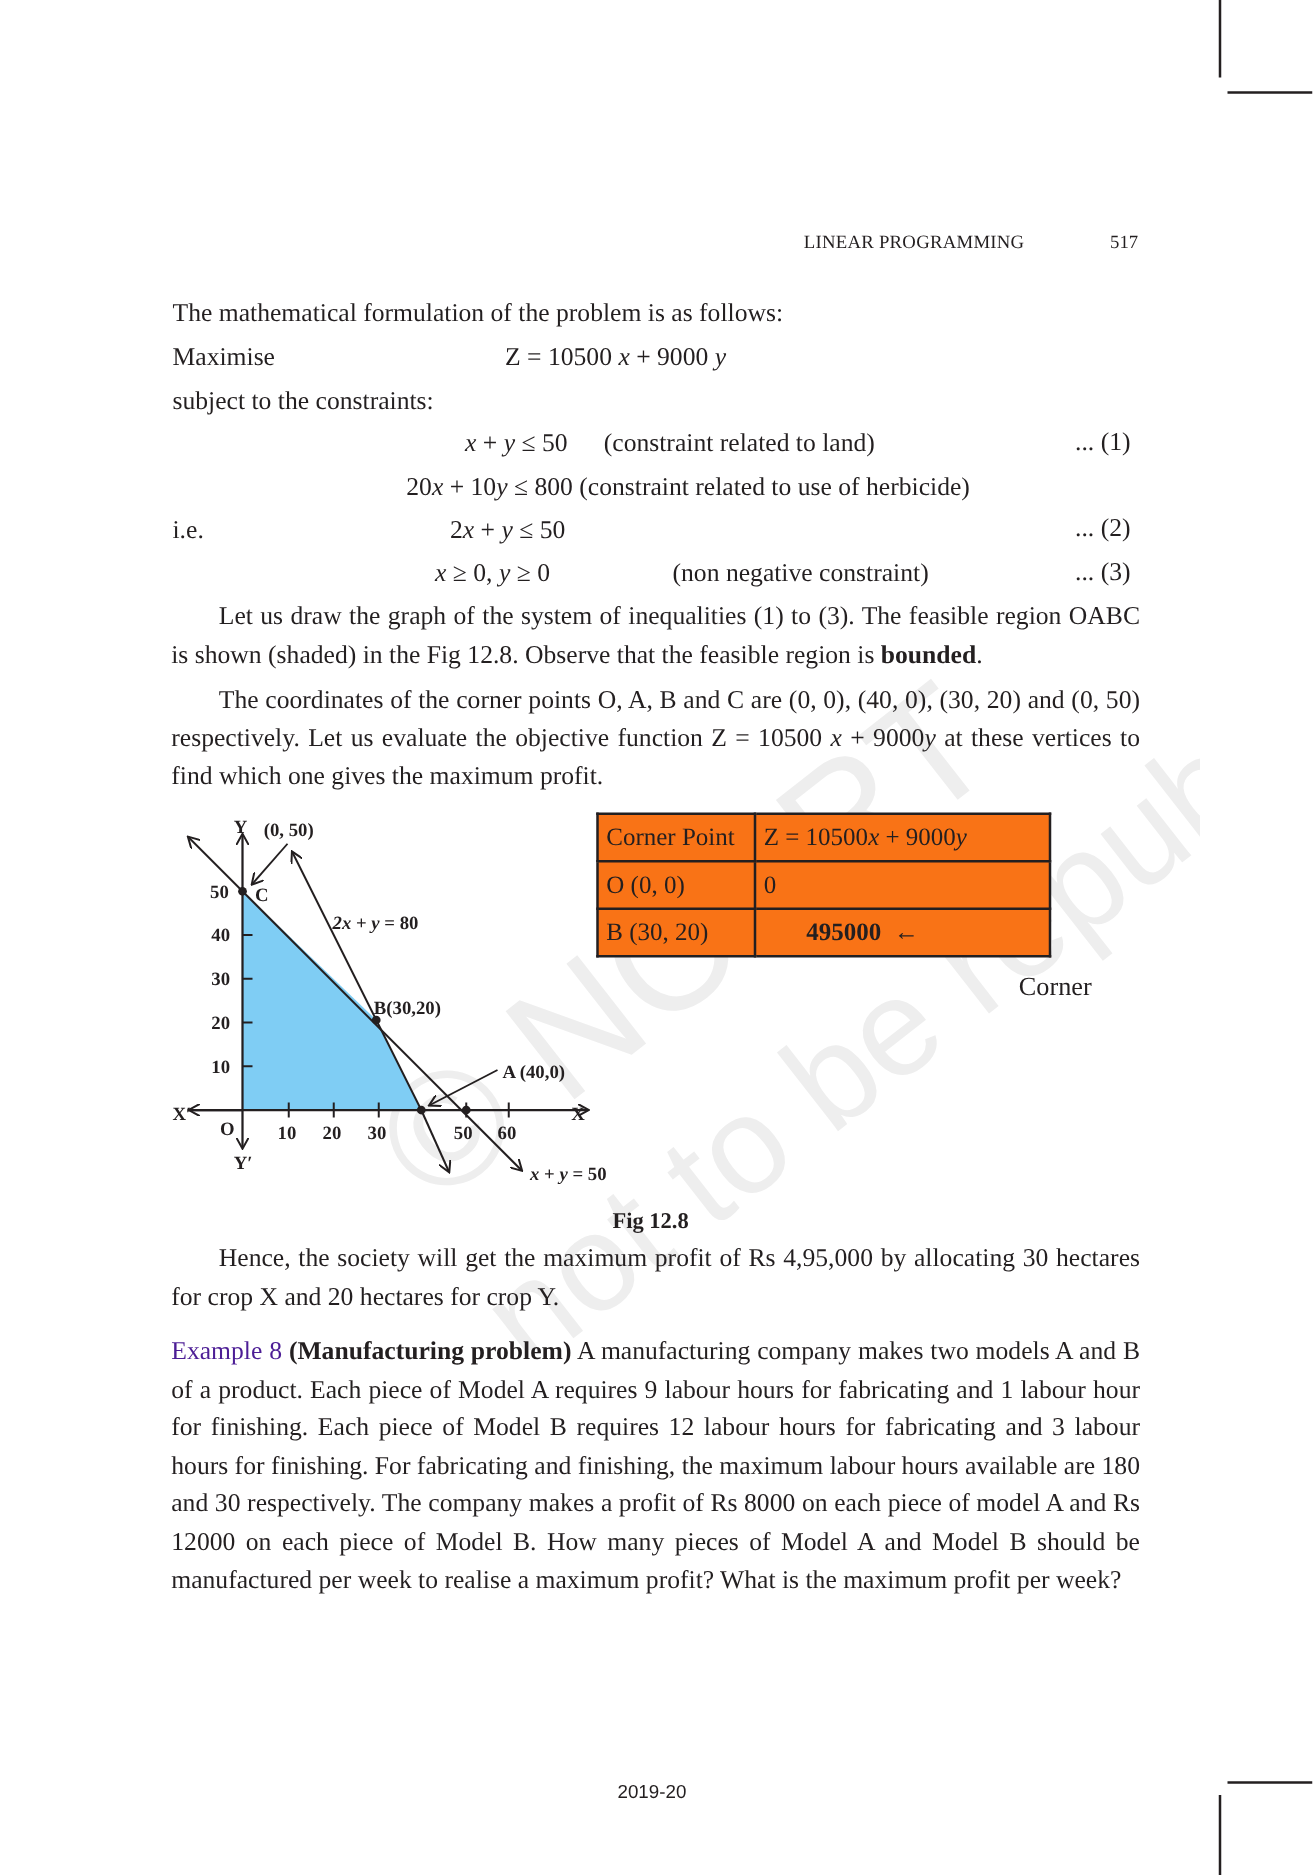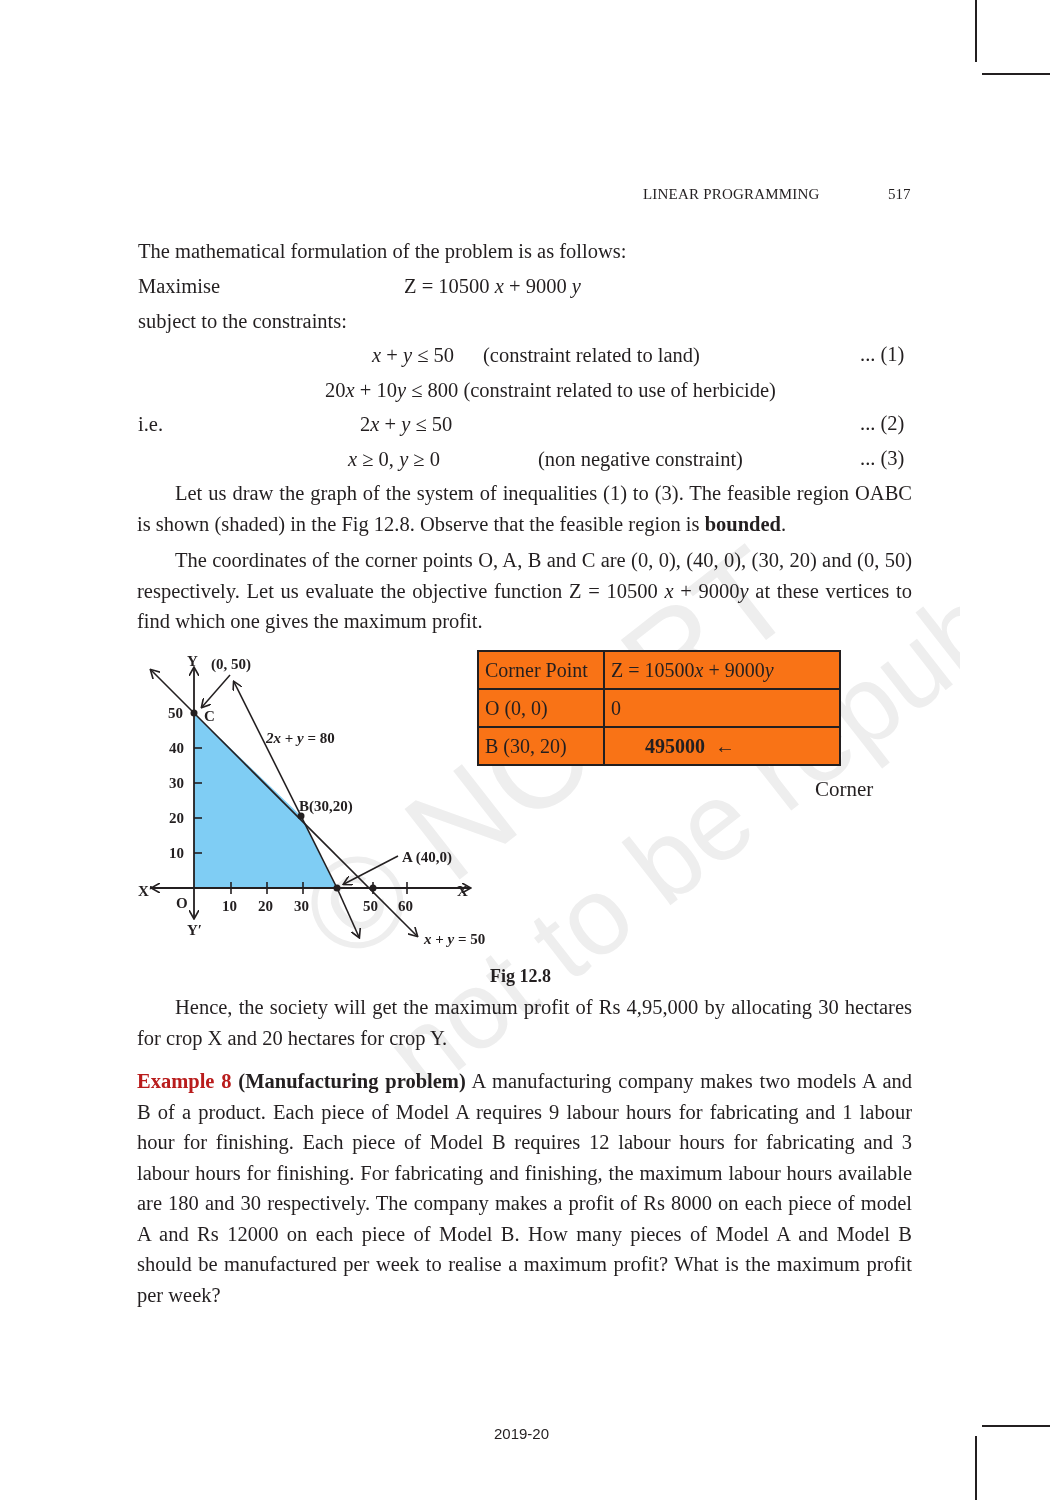--- a/index.html
+++ b/index.html
@@ -13,21 +13,21 @@
   .indent { text-indent:38px; }
   i.v { font-style:italic; }
   .eqno { position:absolute; font-size:20.5px; }
   .chart { position:absolute; left:130px; top:645px; width:400px; height:315px; }
   .figcap { position:absolute; top:966px; left:490px; font-weight:bold; font-size:18px; }
   table.cp { position:absolute; left:477px; top:650px; border-collapse:collapse; font-size:20px; }
   table.cp td { border:2px solid #231f20; background:#f97316; height:36px; padding:0 6px; white-space:nowrap; }
   table.cp td.c1 { width:112px; }
   table.cp td.c2 { width:188px; text-align:left; }
   .maxlabel { position:absolute; left:815px; top:777px; font-size:21px; }
-  .ex-label { color:#b91c1c; font-weight:bold; }
+  .ex-label { color:#4c1d95; font-weight:normal; }
   .footer { position:absolute; top:1425px; left:494px; font-family:"Liberation Sans", "DejaVu Sans", sans-serif; font-size:15px; }
   .watermark { position:absolute; left:260px; top:520px; width:700px; height:560px; pointer-events:none; }
 </style>
 </head>
 <body>
 
 <div class="crop" style="left:975px;top:0;width:2px;height:62px;"></div>
 <div class="crop" style="left:982px;top:73px;width:68px;height:2px;"></div>
 <div class="crop" style="left:982px;top:1425px;width:68px;height:2px;"></div>
 <div class="crop" style="left:975px;top:1436px;width:2px;height:64px;"></div>

